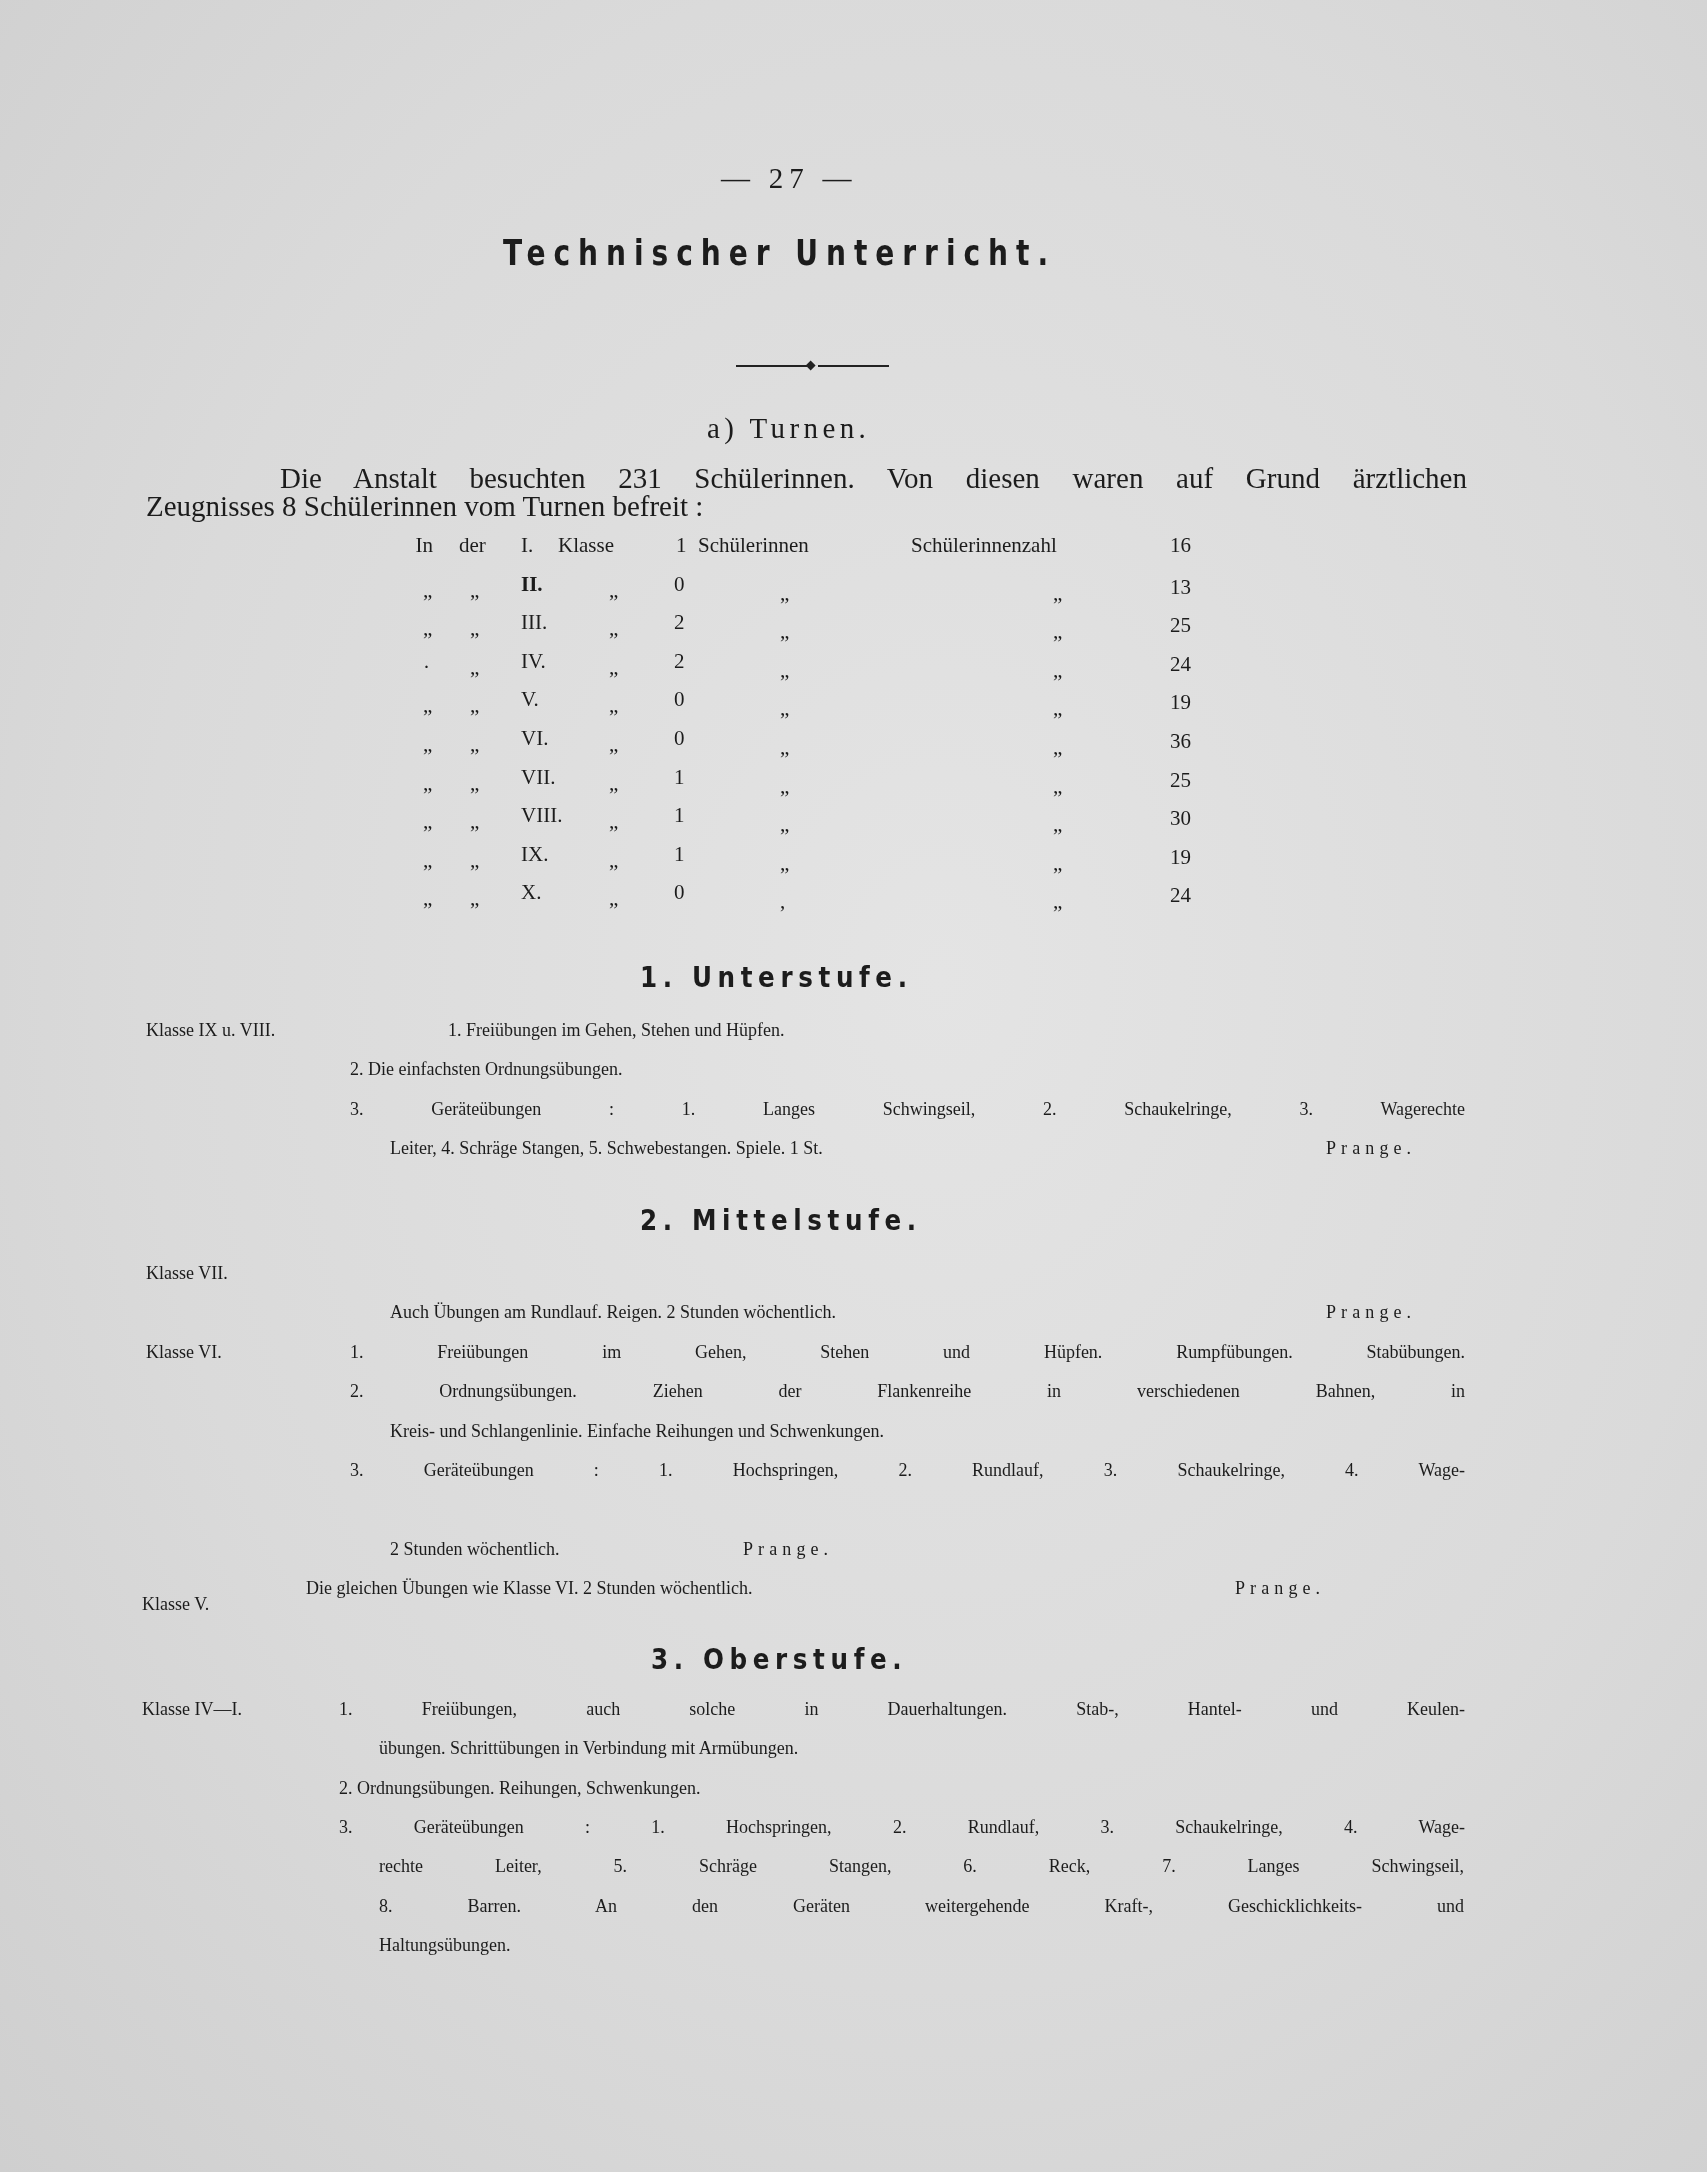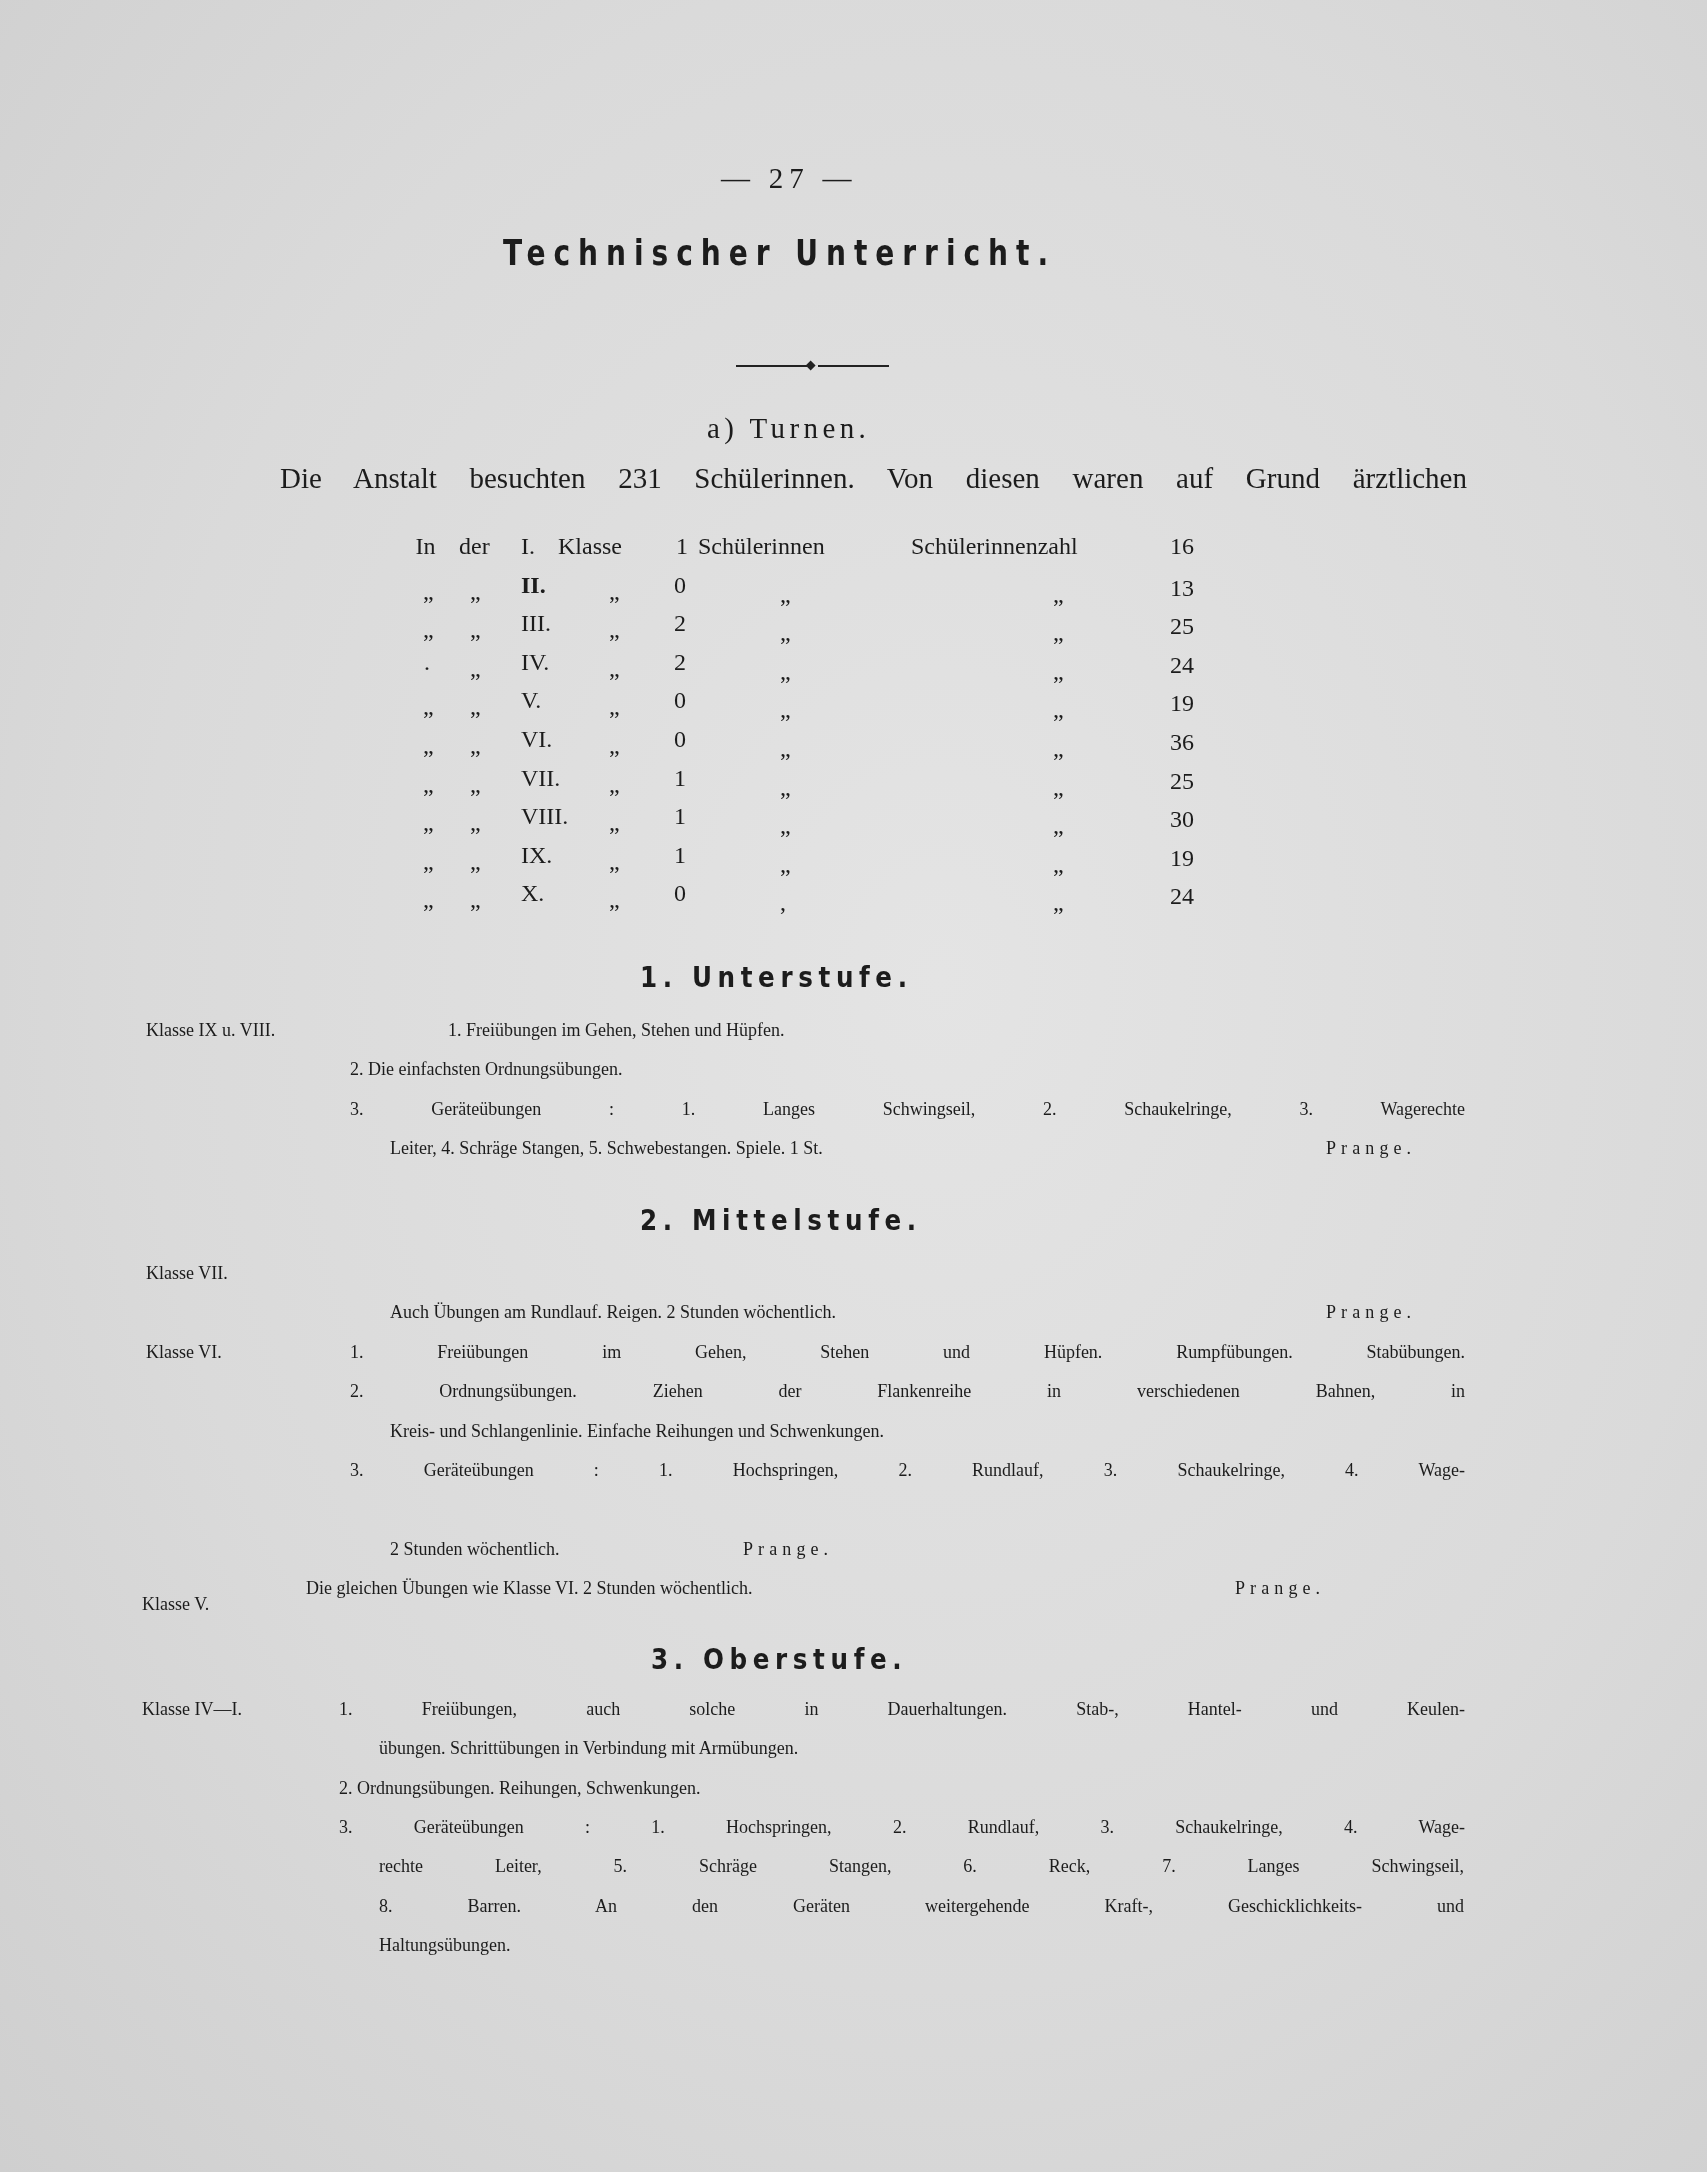--- a/index.html
+++ b/index.html
@@ -24,21 +24,21 @@
     transform: scaleX(0.78); transform-origin: left top;
   }
   .subtitle { left: 452px; top: 294px; font-size: 29px; }
   .divider { left: 736px; top: 361px; width: 153px; height: 10.2px; }
   .divider .line { position: absolute; top: 4.4px; height: 1.5px; background: #222; }
   .divider .diamond { position: absolute; left: 71px; top: 0.7px; width: 7.3px; height: 7.3px; background: #222; transform: rotate(45deg); }
   .sub-a { left: 707px; top: 412px; font-size: 29px; letter-spacing: 4.4px; }
   .para { font-size: 29px; line-height: 39px; }
   .intro1 { left: 280px; top: 459px; width: 1187px; }
   .intro2 { left: 146px; top: 487px; }
-  .tbl { position: absolute; font-size: 24px; font-family: "Liberation Serif", serif; }
+  .tbl { position: absolute; font-size: 21px; font-family: "Liberation Serif", serif; }
   .tbl .cell { position: absolute; white-space: nowrap; }
   .section-h {
     font-family: "DejaVu Sans", sans-serif; font-weight: bold; font-size: 29px;
     letter-spacing: 6.6px; transform: scaleX(0.85); transform-origin: left top;
   }
   .block { position: absolute; font-size: 18px; line-height: 39px; font-family: "Liberation Serif", serif; }
   .label { position: absolute; white-space: nowrap; }
   .line { position: absolute; white-space: nowrap; }
   .spaced { letter-spacing: 5.1px; }
 </style>
@@ -56,20 +56,21 @@
     <div class="line" style="left:0;width:71px;"></div>
     <div class="diamond"></div>
     <div class="line" style="left:82px;width:71px;"></div>
   </div>
 
   <div class="abs sub-a serif">a) Turnen.</div>
 
   <div class="abs para serif intro1">
     <span style="display:block;text-align:justify;text-align-last:justify;">Die Anstalt besuchten 231 Schülerinnen. Von diesen waren auf Grund ärztlichen</span>
   </div>
+  <div class="abs para serif intro2">Zeugnisses 8 Schülerinnen vom Turnen befreit :</div>
 
   <div class="tbl" style="left:412px;top:533px;width:794px;height:393px;">
 
     <div style="position:absolute;left:0;top:0;width:794px;height:39px;">
       <span class="cell" style="left:3.6px;">In</span>
       <span class="cell" style="left:47px;">der</span>
       <span class="cell" style="left:109px;">I.</span>
       <span class="cell" style="left:146px;">Klasse</span>
       <span class="cell" style="left:264px;">1</span>
       <span class="cell" style="left:286px;">Schülerinnen</span>

